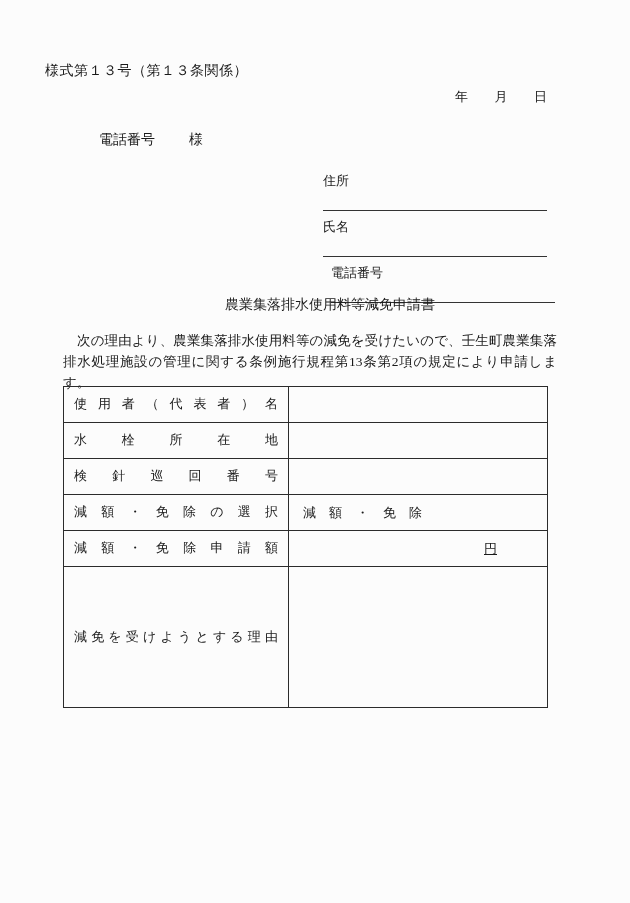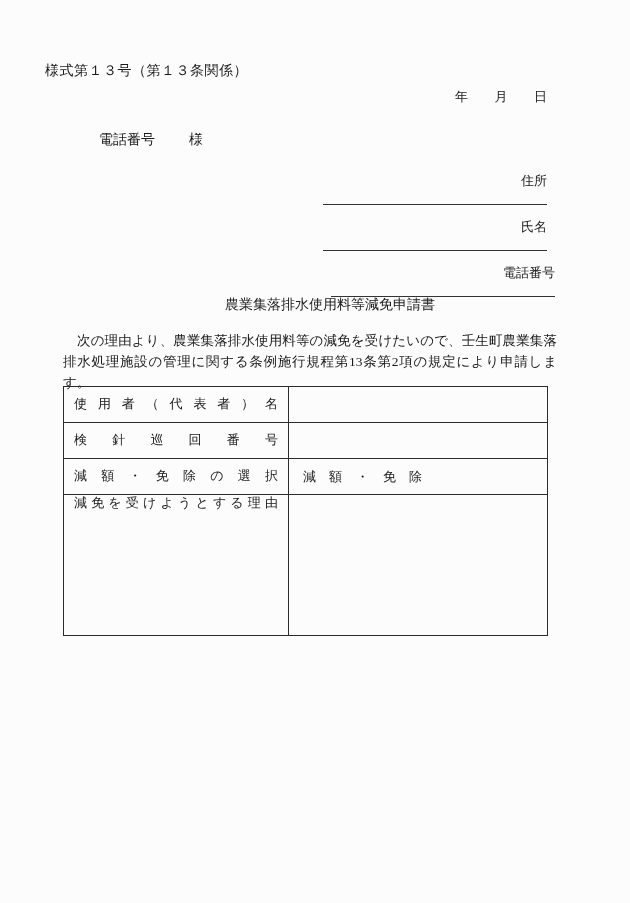--- a/index.html
+++ b/index.html
@@ -54,23 +54,22 @@
     margin-left: 34px;
   }
 
   
   .field {
     position: absolute;
     left: 308px;
     width: 224px;
     border-bottom: 1px solid #333;
     font-size: 13px;
-    padding-bottom: 14px;
+    padding-bottom: 20px;
     box-sizing: border-box;
-    text-align: right;
   }
   .field-addr  { top: 172px; }
   .field-name  { top: 218px; }
   .field-phone { top: 264px; margin-left: 8px; }
 
   
   .doc-title {
     position: absolute;
     left: 0;
     top: 296px;
@@ -148,20 +147,21 @@
   .val-amount {
     display: block;
     text-align: right;
     padding: 0 50px 0 10px;
     font-size: 13px;
   }
 
   .row-reason td { height: 140px; }
   .row-reason .lbl-wrap {
     display: flex;
+    align-items: center;
     height: 140px;
   }
   .row-reason .lbl {
     width: 100%;
   }
 </style>
 </head>
 <body>
 
 <div class="page">
@@ -197,32 +197,48 @@
         <tr>
       <td class="col-label">
         <span class="lbl">使用者（代表者）名</span>
       </td>
       <td class="col-value">
         <span class="val"></span>
       </td>
     </tr>
     <tr>
       <td class="col-label">
+        <span class="lbl">水栓所在地</span>
+      </td>
+      <td class="col-value">
+        <span class="val"></span>
+      </td>
+    </tr>
+    <tr>
+      <td class="col-label">
         <span class="lbl">検針巡回番号</span>
       </td>
       <td class="col-value">
         <span class="val"></span>
       </td>
     </tr>
     <tr>
       <td class="col-label">
         <span class="lbl">減額・免除の選択</span>
       </td>
       <td class="col-value">
         <span class="val val-choice"><span class="seg">減　額</span><span class="seg">・</span><span class="seg">免　除</span></span>
+      </td>
+    </tr>
+    <tr>
+      <td class="col-label">
+        <span class="lbl">減額・免除申請額</span>
+      </td>
+      <td class="col-value">
+        <span class="val-amount">円</span>
       </td>
     </tr>
     <tr class="row-reason">
       <td class="col-label">
         <span class="lbl-wrap">
           <span class="lbl">減免を受けようとする理由</span>
         </span>
       </td>
       <td class="col-value">
         <span class="val"></span>

